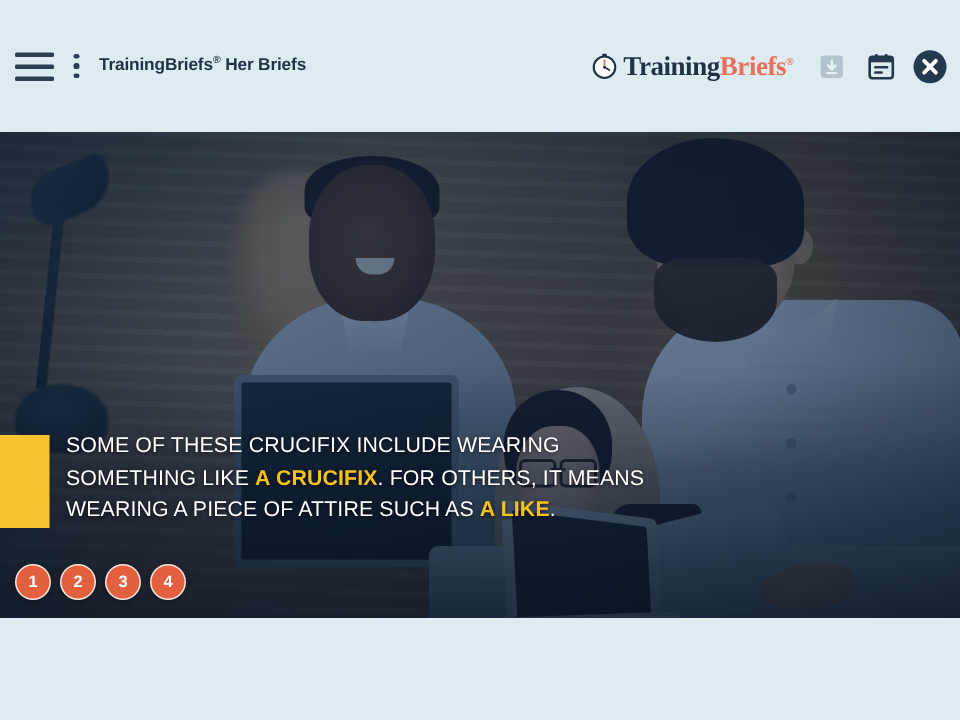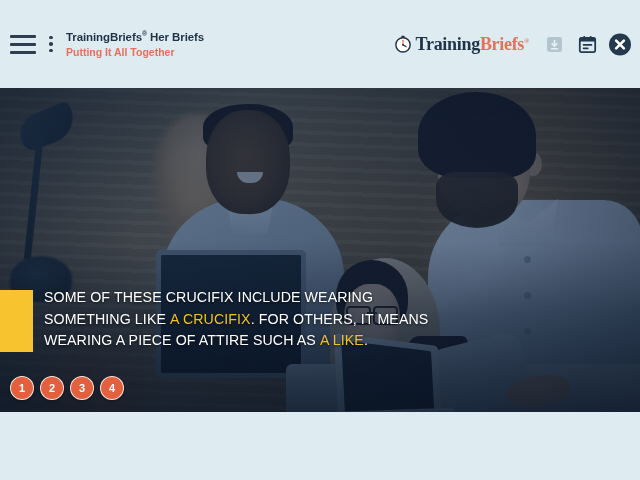--- a/index.html
+++ b/index.html
@@ -504,21 +504,21 @@
     width: 400px;
     font-size: 14.2px;
     font-weight: 500;
     line-height: 21.5px;
     color: #ffffff;
     letter-spacing: 0.1px;
     text-shadow: 0 1px 3px rgba(0,0,0,0.62);
   }
   .caption .hi {
     color: #f5c21c;
-    font-weight: normal;
+    font-weight: bold;
     margin-top: 40px;
   }
 
   
   .pager {
     position: absolute;
     left: 10px;
     top: 288px;
     display: flex;
     gap: 6px;
@@ -565,21 +565,20 @@
       </div>
 
       <div class="kebab">
         <i></i>
         <i></i>
         <i></i>
       </div>
 
       <div class="title-block">
         <div class="title-main"><span>TrainingBriefs</span><sup>®</sup><span> Her Briefs</span></div>
-        <div class="title-sub">Putting It All Together</div>
       </div>
 
     </div>
 
     <div class="header-right">
 
       <div class="brand">
         <svg class="brand-mark" viewBox="0 0 24 24">
           <circle cx="12" cy="13" r="8.6" fill="#ffffff" stroke="#1f3246" stroke-width="1.7"></circle>
           <rect x="10.2" y="2.2" width="3.6" height="2.4" rx="0.6" fill="#1f3246"></rect>

